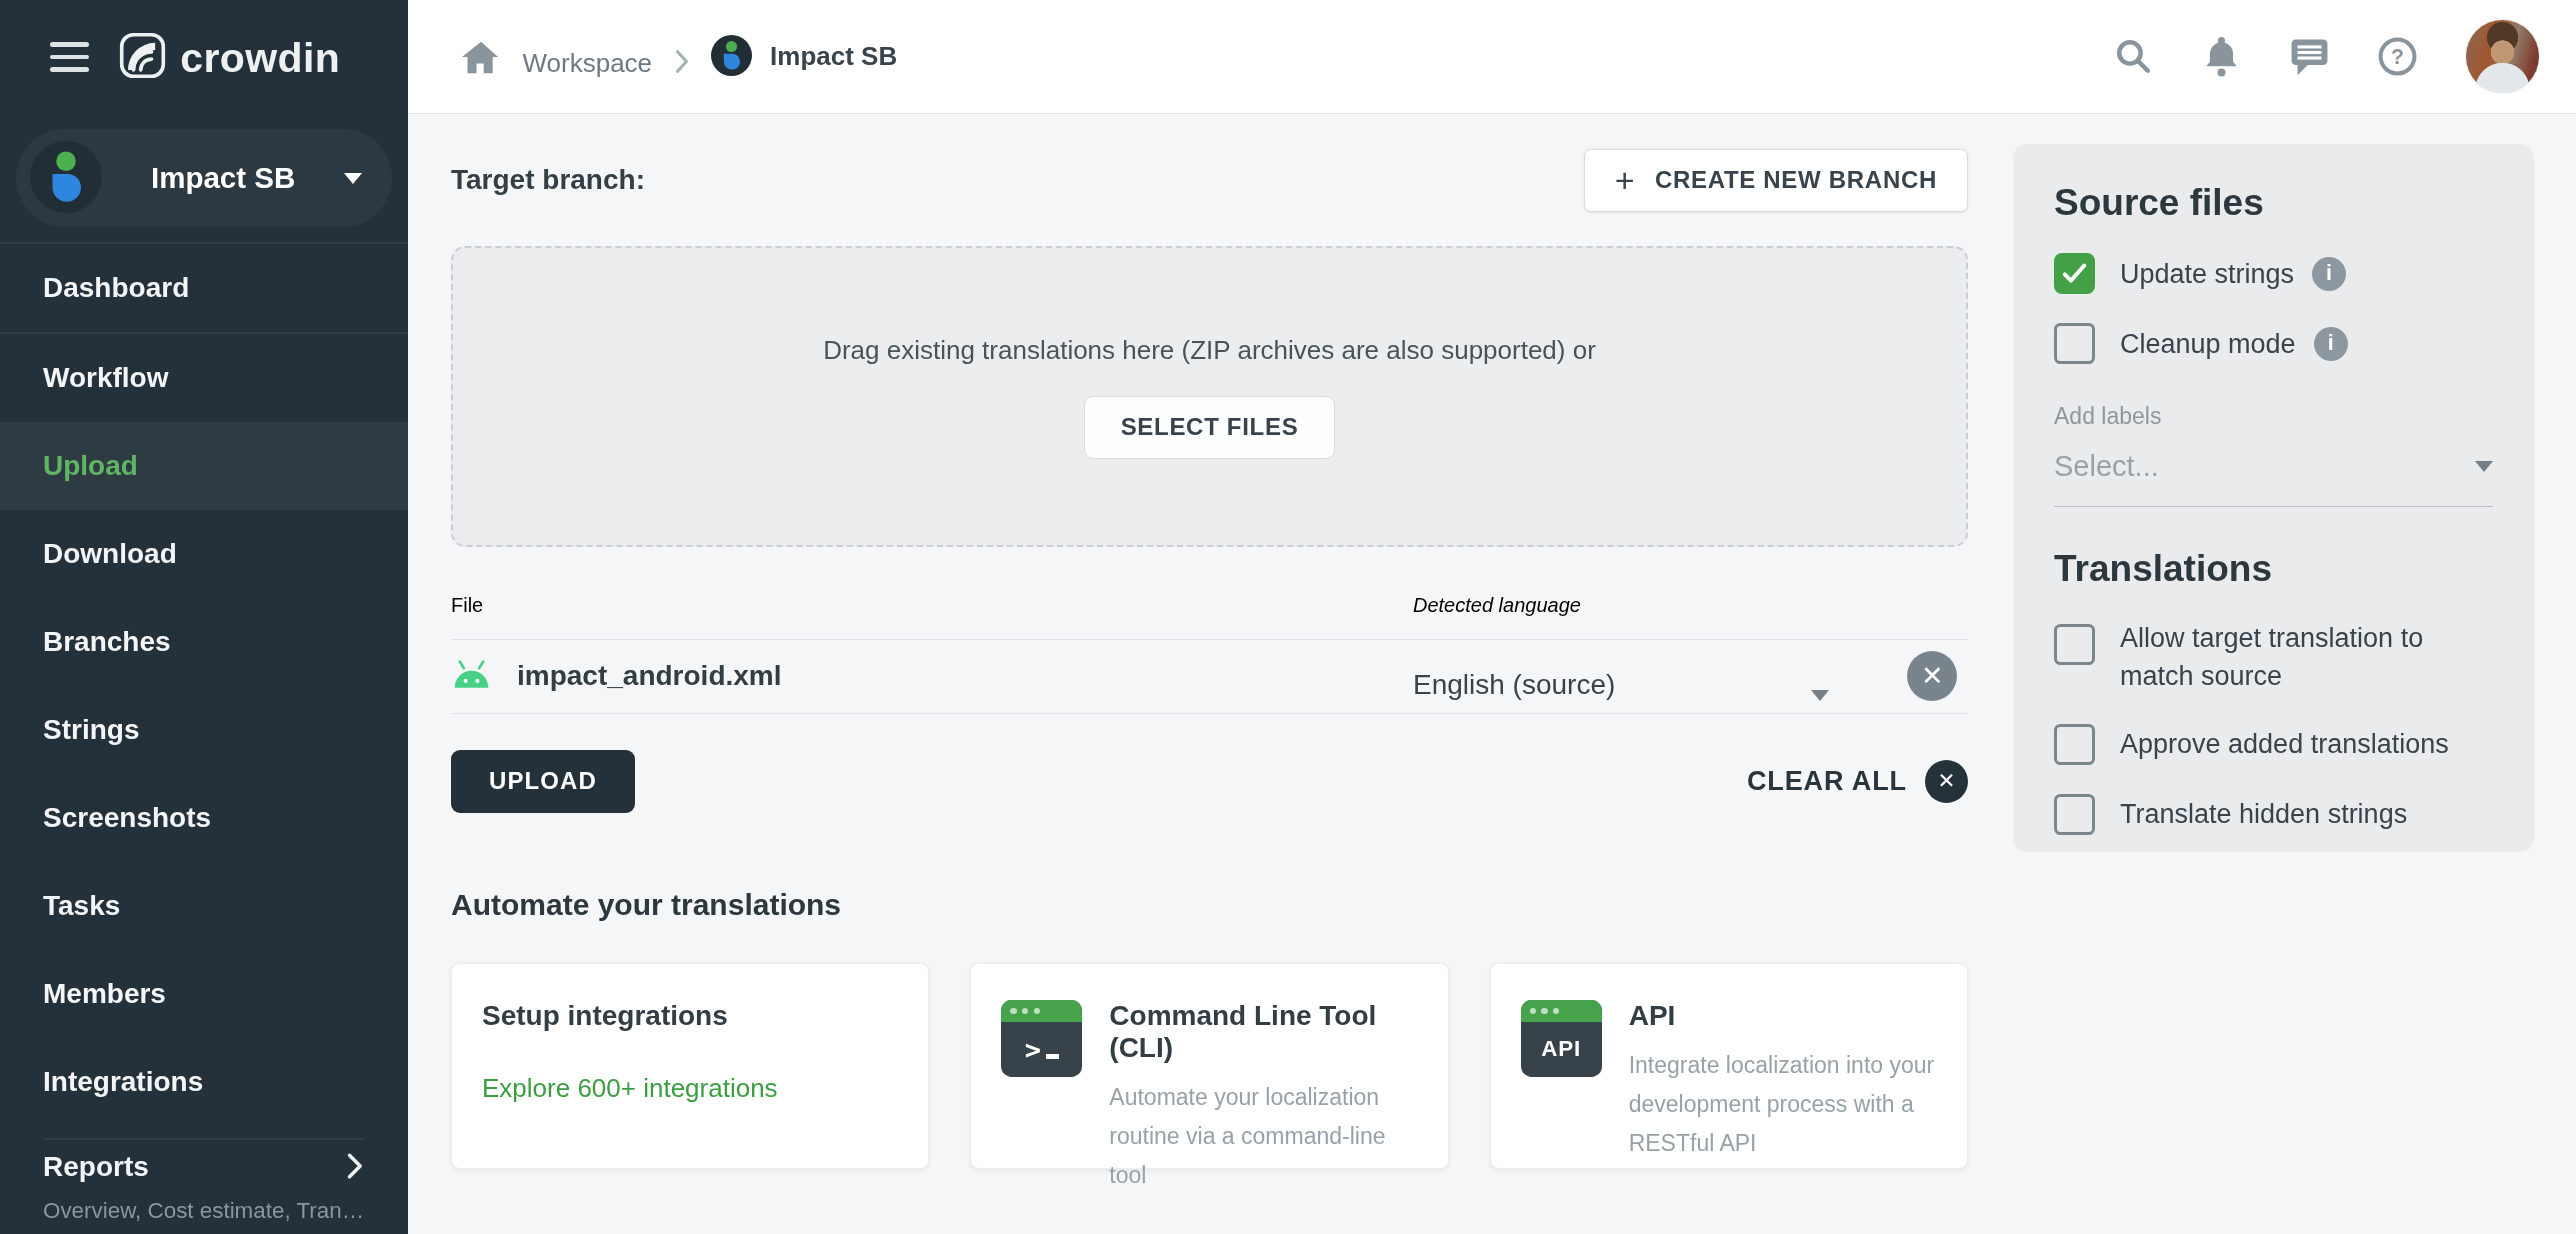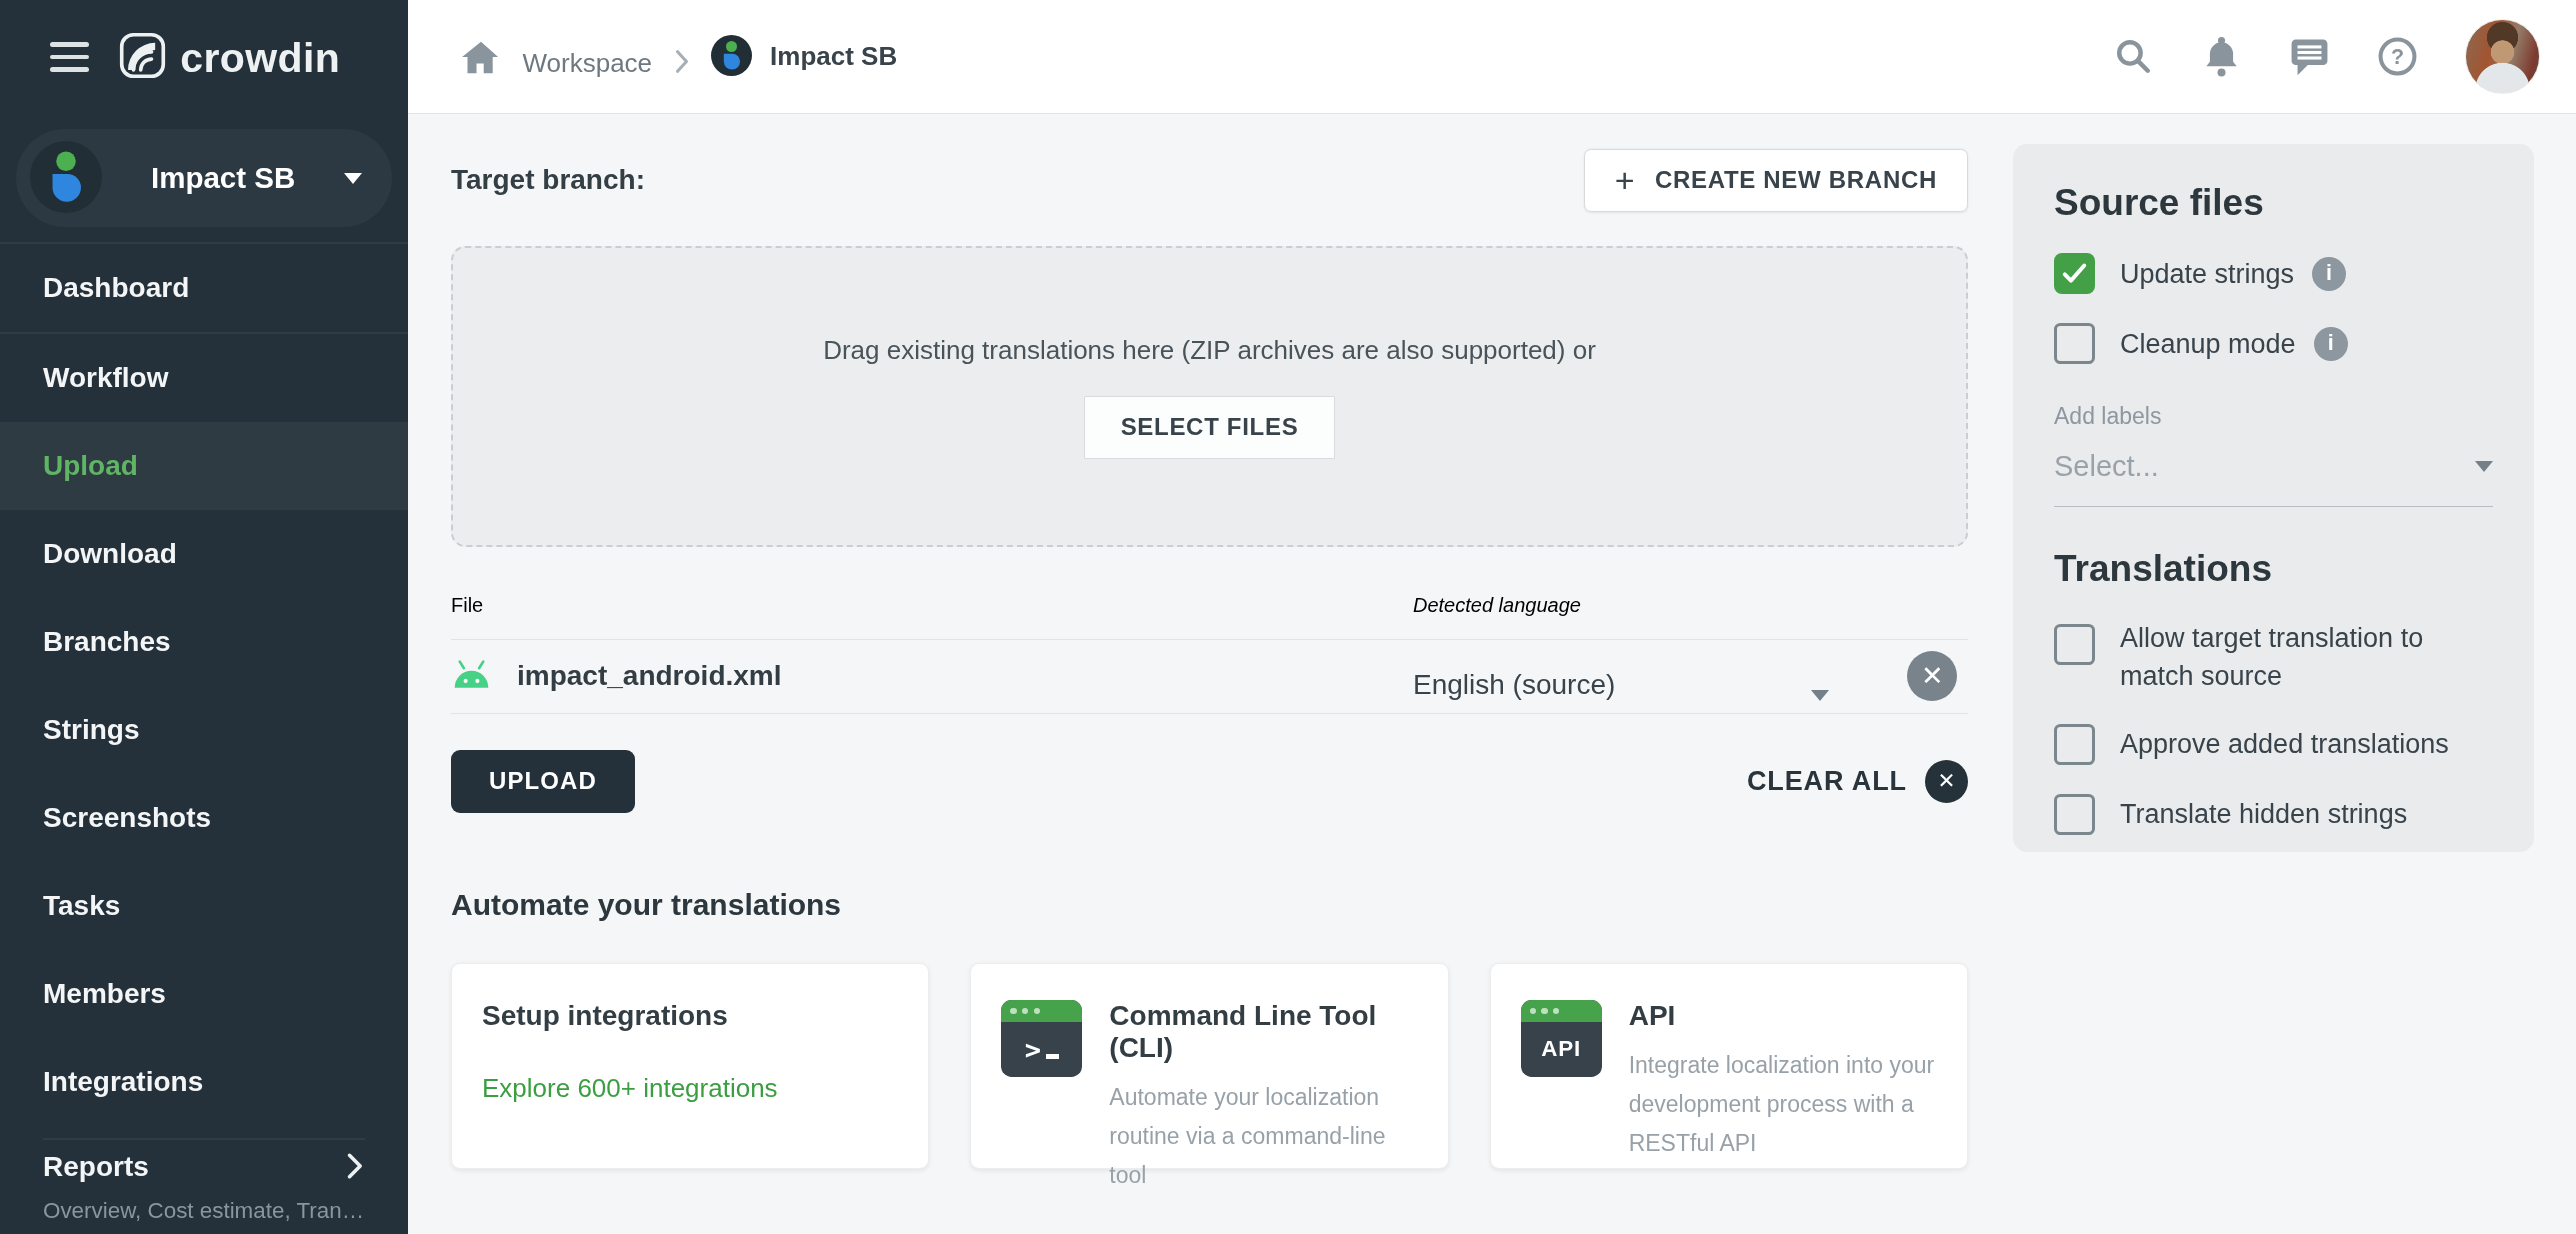--- a/index.html
+++ b/index.html
@@ -62,21 +62,21 @@
   .branch-name { font-size:28px; color:#49525a; margin-left:19.7px; flex:1; }
   .caret.gray { border-top-color:#757f88; }
   .create-branch-btn { margin-left:auto; height:63px; background:#fff; border:1.8px solid #d6dadd; border-radius:7.2px;
     display:flex; align-items:center; gap:19.7px; padding:0 30px; font-size:24px; font-weight:600; letter-spacing:0.7px;
     color:#39434b; box-shadow:0 0.9px 2.7px rgba(0,0,0,.08); cursor:pointer; }
   .plus-glyph { font-size:34px; font-weight:400; color:#39434b; line-height:1; }
 
   .dropzone { margin-top:30px; height:301px; border:2.7px dashed #c9ced3; background:#ebedee; border-radius:14.3px;
     display:flex; flex-direction:column; align-items:center; justify-content:center; gap:30px; }
   .dz-text { font-size:26px; color:#49535a; }
-  .select-files-btn { height:63px; padding:0 36px; background:#fcfdfd; border:1.8px solid #d8dcdf; border-radius:1px;
+  .select-files-btn { height:63px; padding:0 36px; background:#fcfdfd; border:1.8px solid #d8dcdf; border-radius:9px;
     font-size:24px; font-weight:600; letter-spacing:0.7px; color:#39434b; cursor:pointer; }
 
   .files-table { margin-top:47px; }
   .table-head { display:flex; padding-bottom:21.5px; }
   .th { font-size:20px; color:#000000; }
   .th-file { flex:1; }
   .th-lang { width:555px; flex:none;font-style:italic; }
   .file-row { display:flex; align-items:center; height:75px; border-top:1.8px solid #e0e4e6; border-bottom:1.8px solid #e0e4e6; }
   .cell-file { flex:1; display:flex; align-items:center; gap:25px; }
   .file-name { font-size:28px; font-weight:bold; color:#333d44; }

